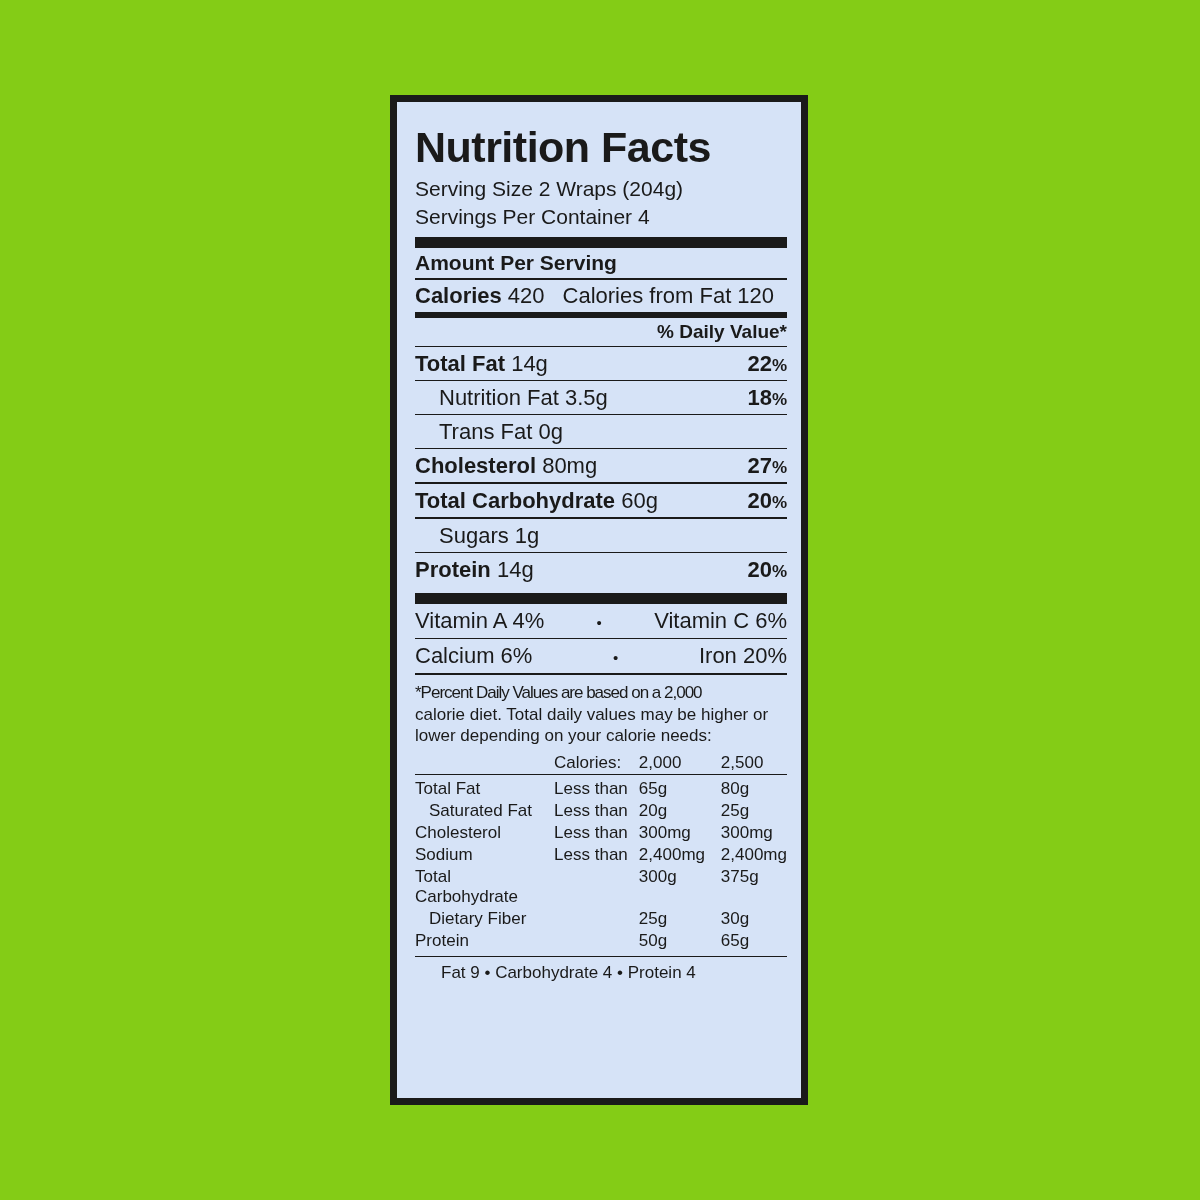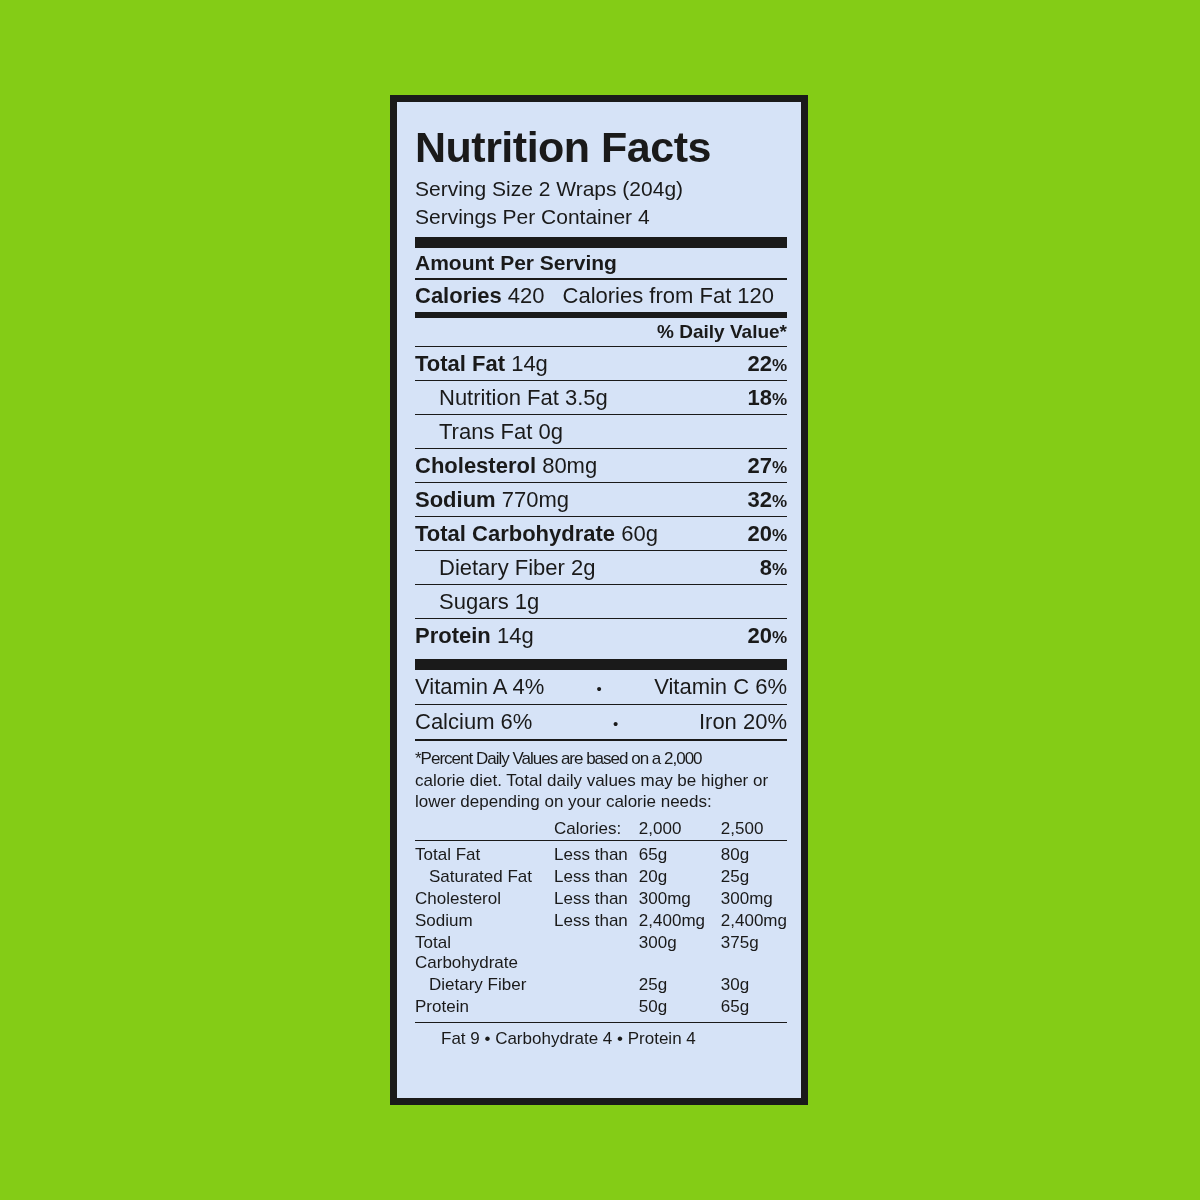--- a/index.html
+++ b/index.html
@@ -171,34 +171,26 @@
           <div class="row indent">
             <span class="nut-label">Trans Fat 0g</span>
             <span class="nut-pct"></span>
           </div>
           <div class="rule-hair"></div>
           <div class="row">
             <span class="nut-label"><b>Cholesterol</b> 80mg</span>
             <span class="nut-pct">27<span class="pc">%</span></span>
           </div>
           <div class="rule-hair"></div>
-          <div class="row">
-            <span class="nut-label"><b>Sodium</b> 770mg</span>
-            <span class="nut-pct">32<span class="pc">%</span></span>
-          </div>
           <div class="rule-hair"></div>
           <div class="row">
             <span class="nut-label"><b>Total Carbohydrate</b> 60g</span>
             <span class="nut-pct">20<span class="pc">%</span></span>
           </div>
           <div class="rule-hair"></div>
-          <div class="row indent">
-            <span class="nut-label">Dietary Fiber 2g</span>
-            <span class="nut-pct">8<span class="pc">%</span></span>
-          </div>
           <div class="rule-hair"></div>
           <div class="row indent">
             <span class="nut-label">Sugars 1g</span>
             <span class="nut-pct"></span>
           </div>
           <div class="rule-hair"></div>
           <div class="row">
             <span class="nut-label"><b>Protein</b> 14g</span>
             <span class="nut-pct">20<span class="pc">%</span></span>
           </div>

